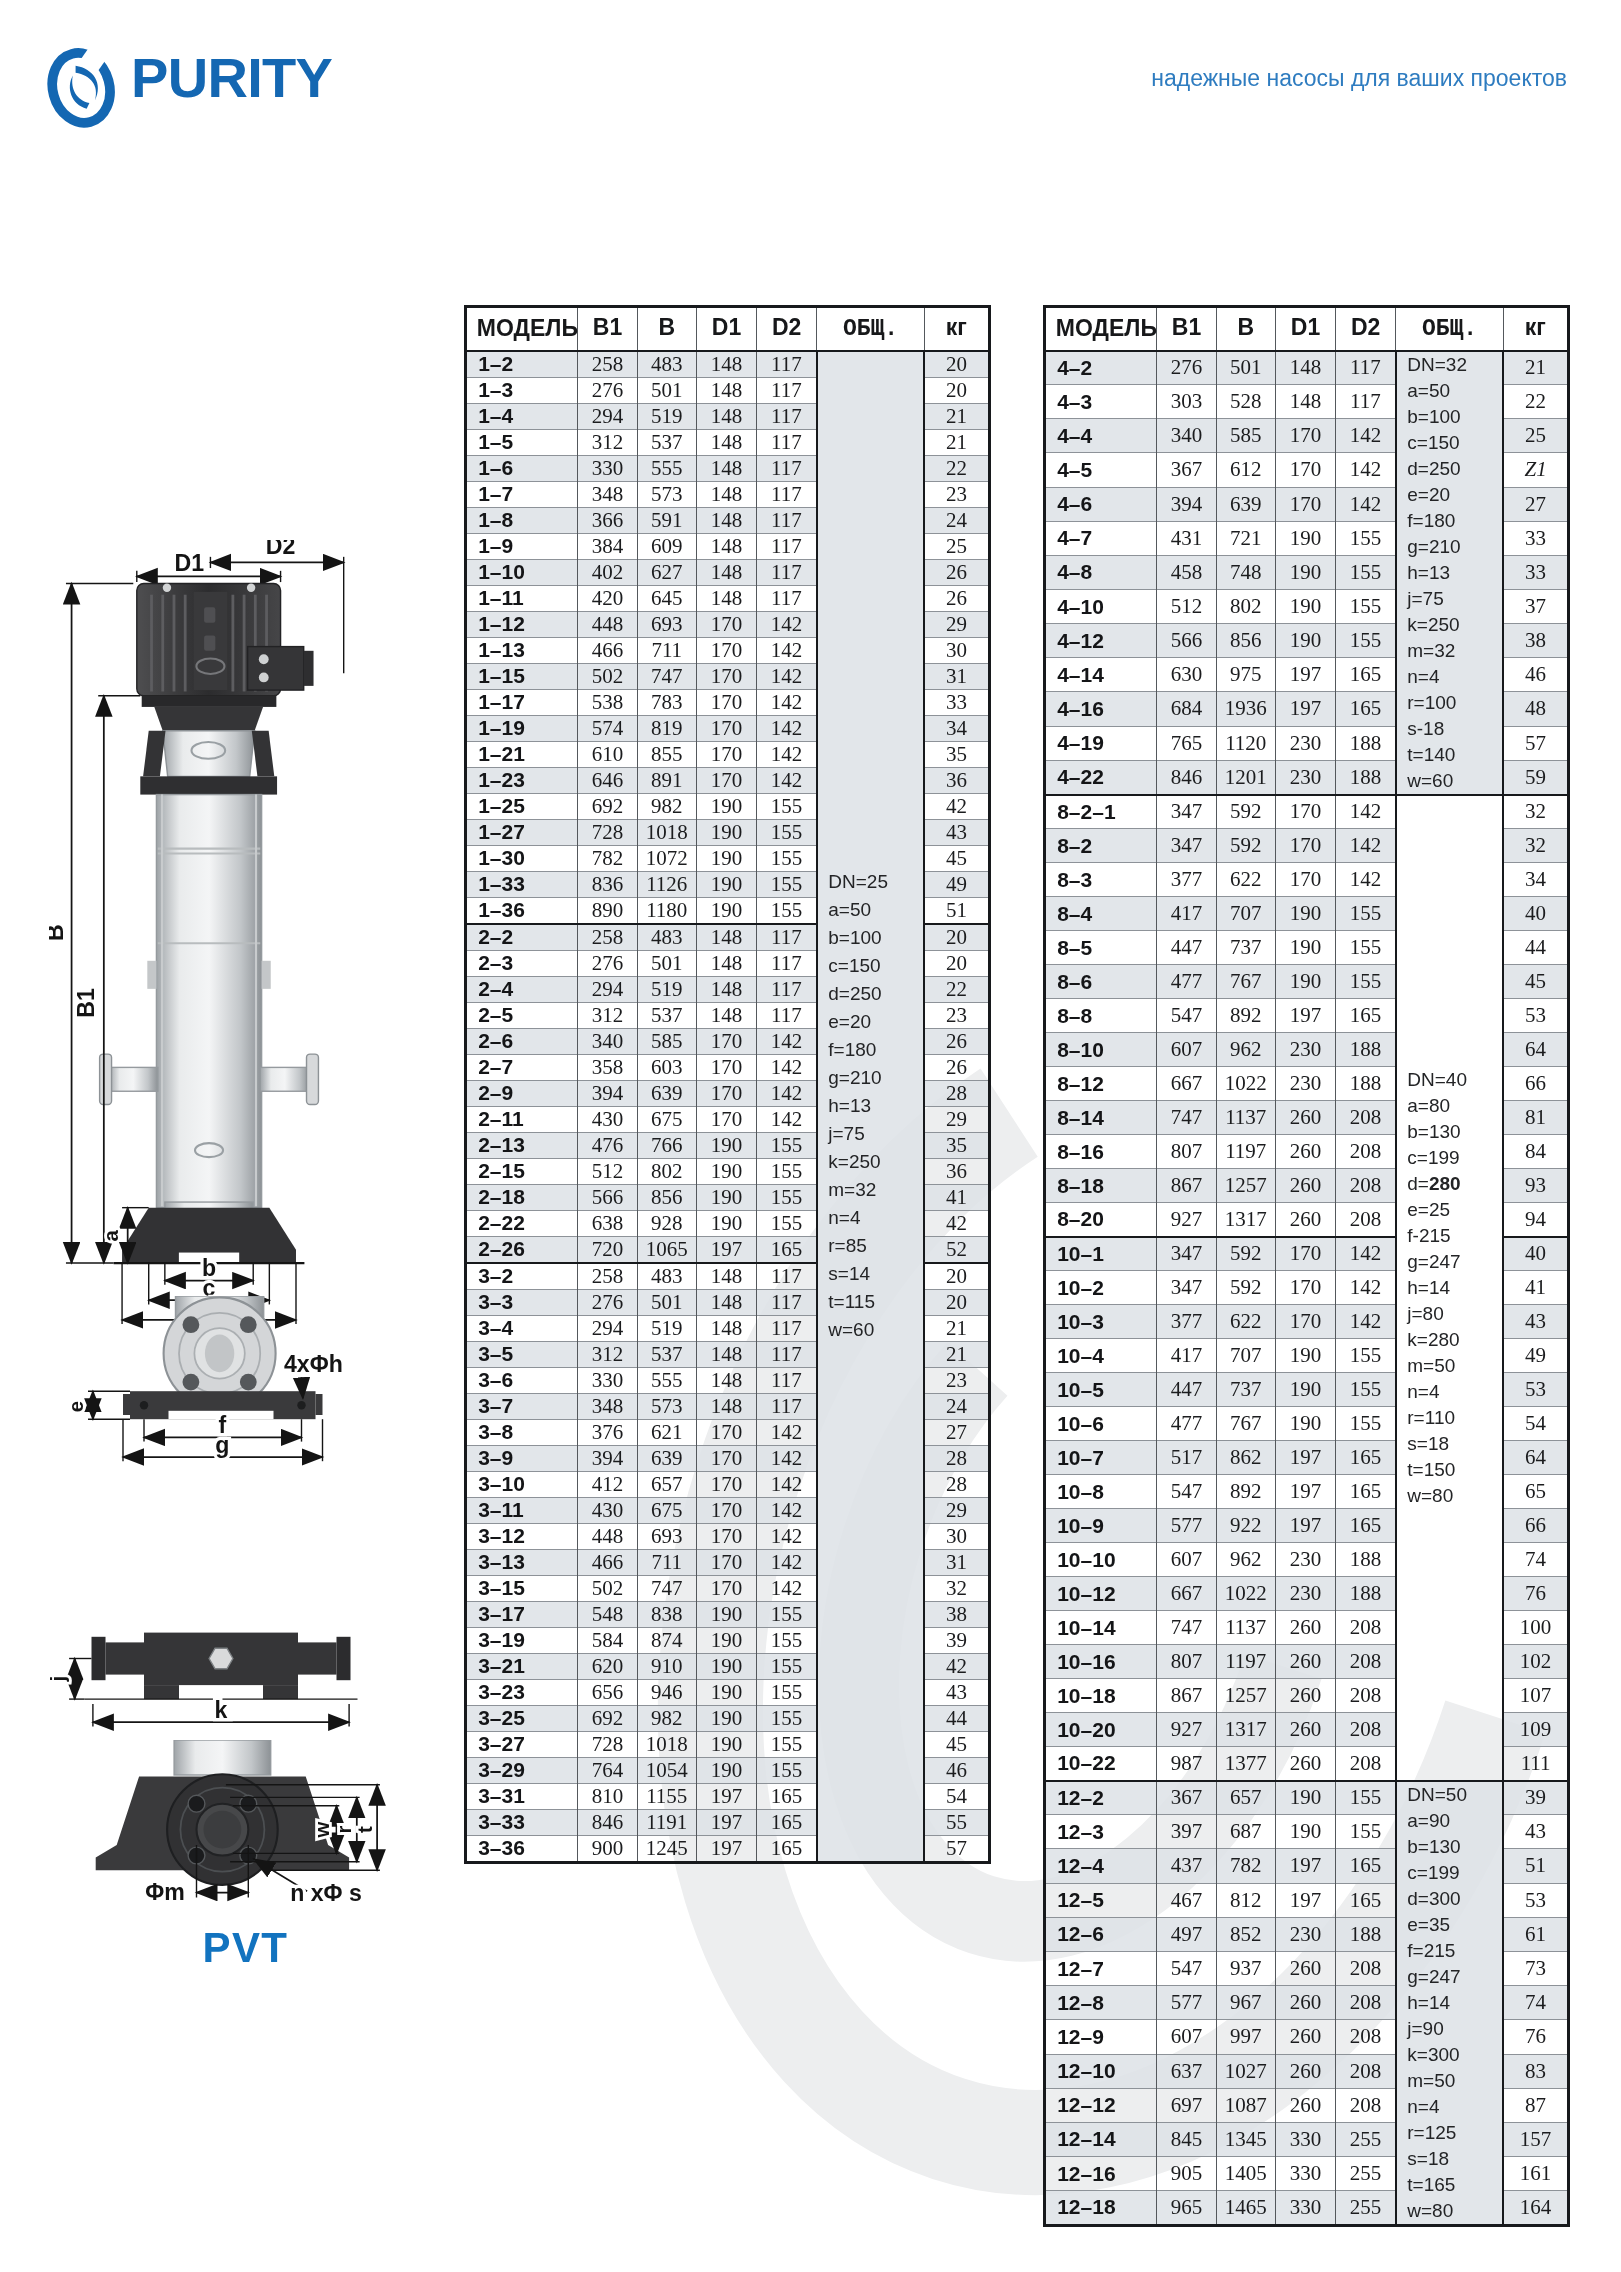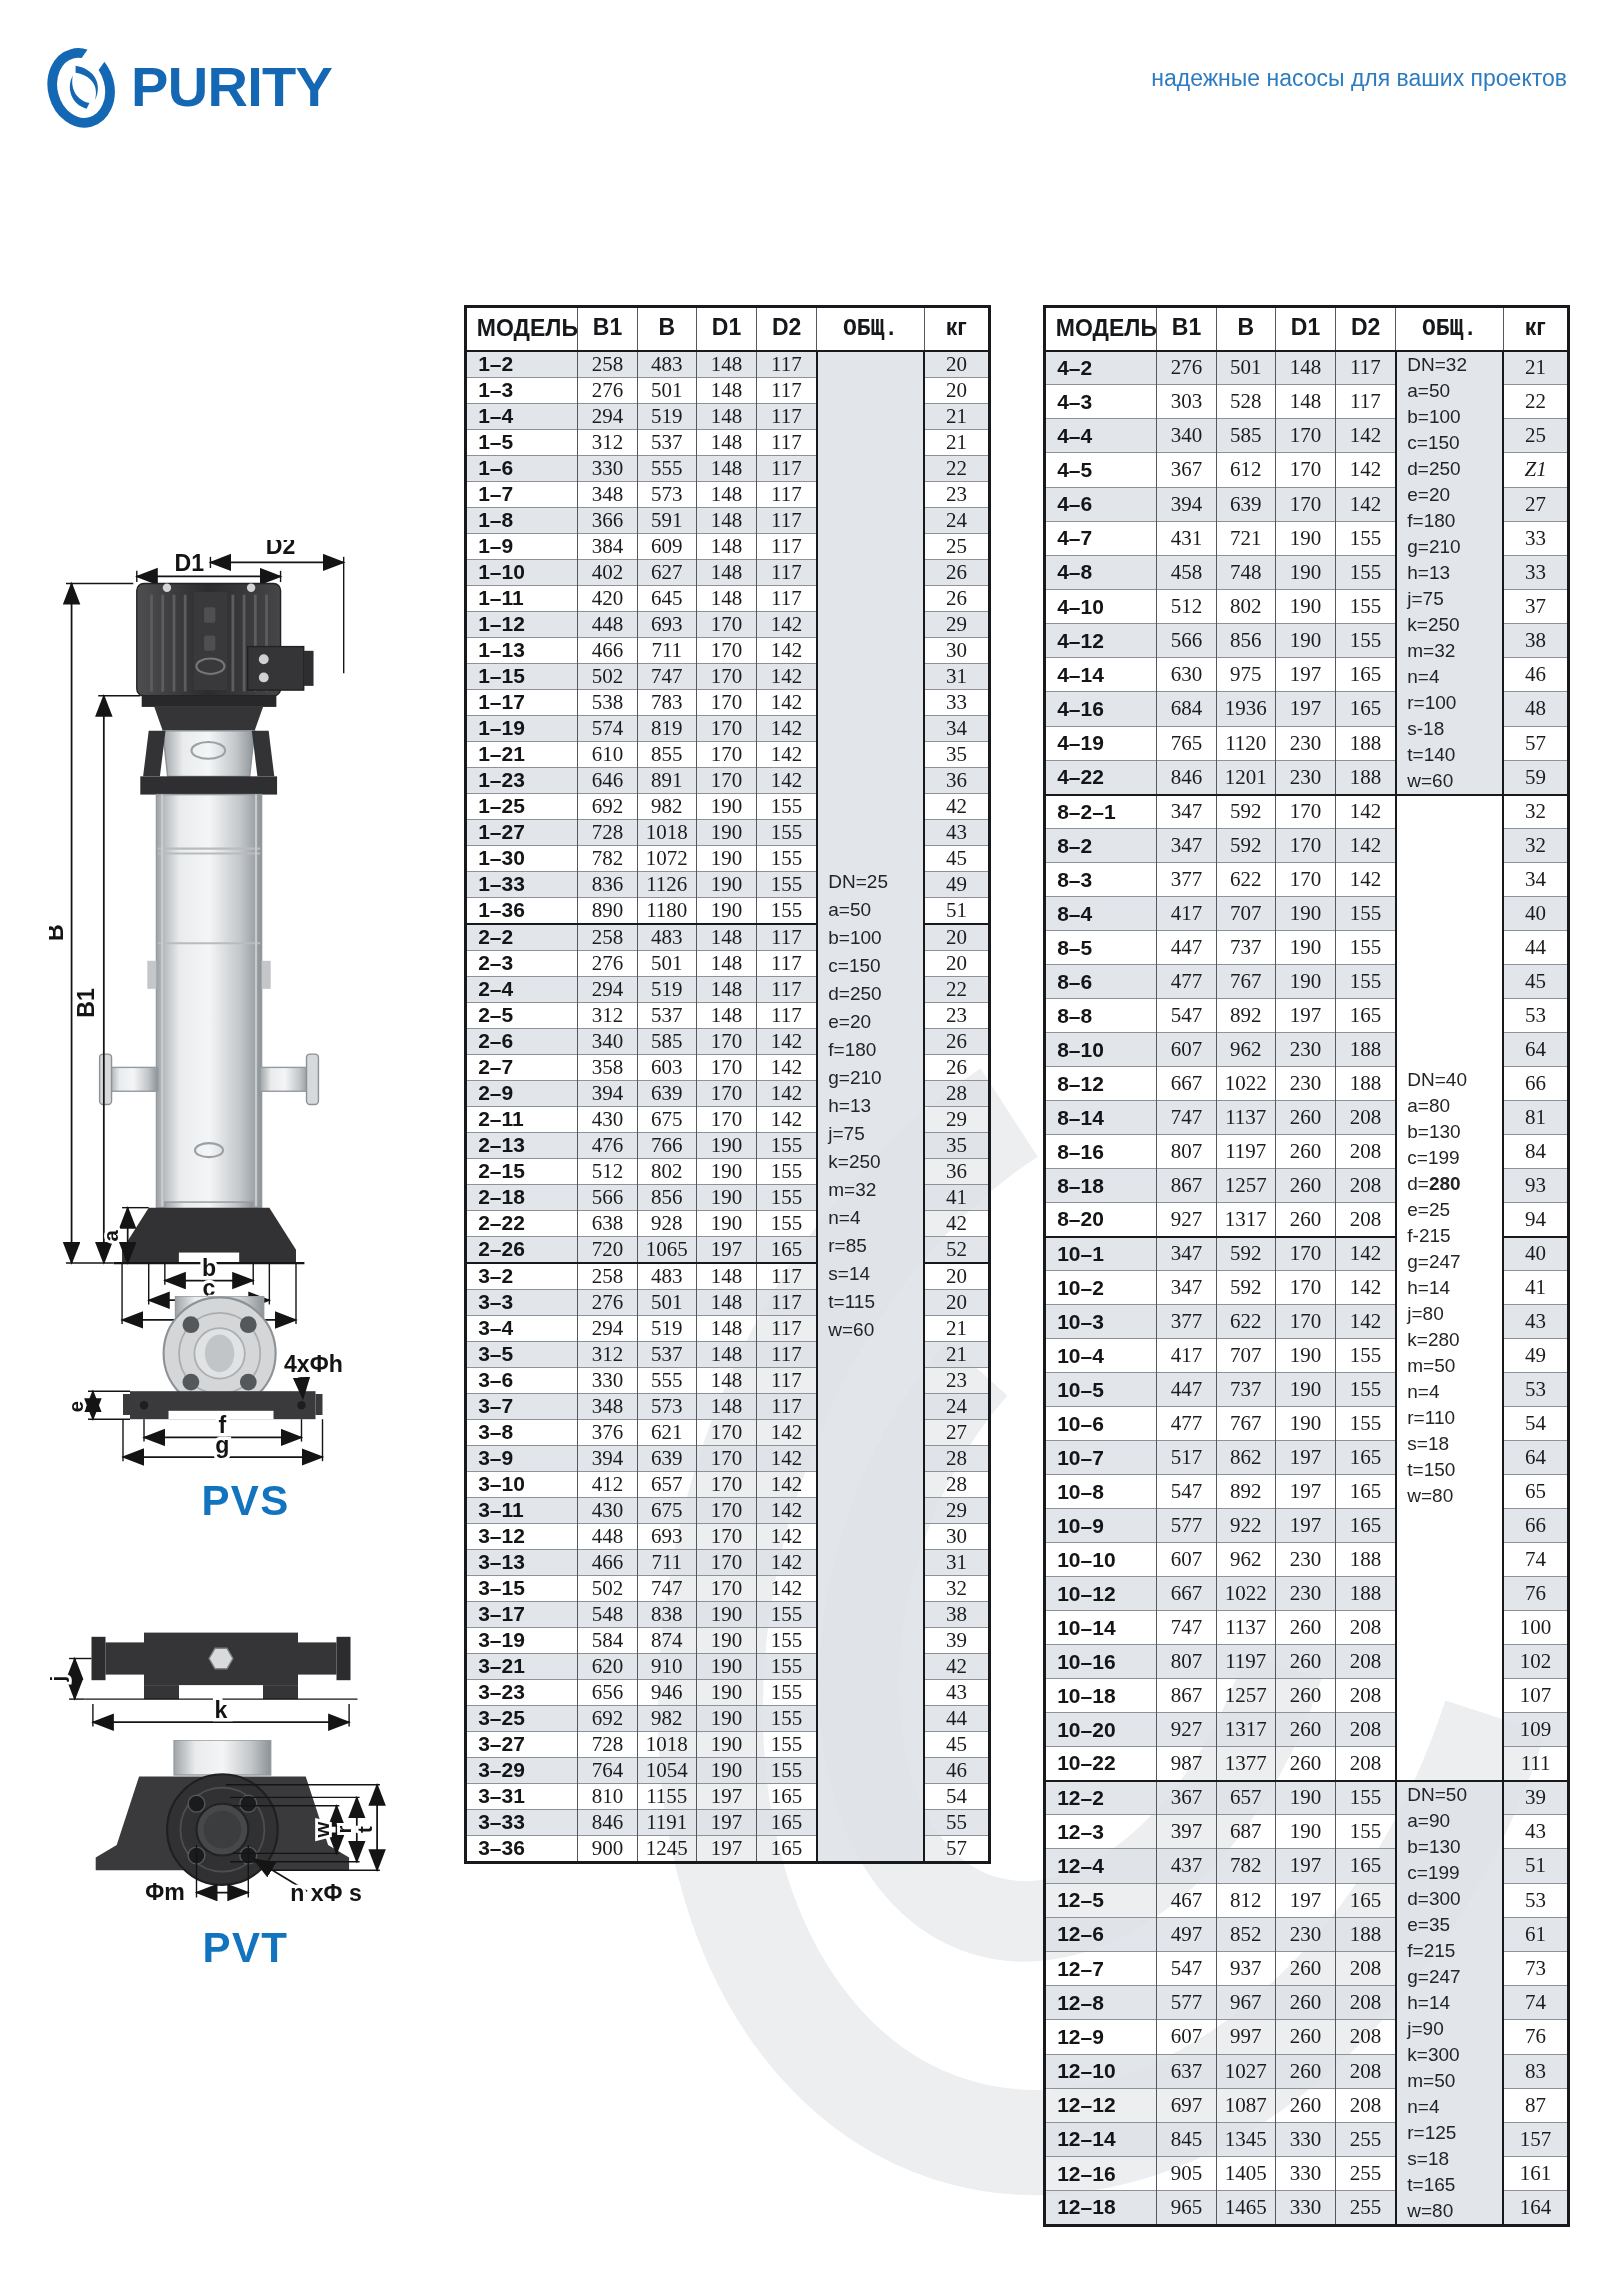--- a/index.html
+++ b/index.html
@@ -1,21 +1,21 @@
 <!DOCTYPE html>
 <html style="font-size:11.2px"><head>
 <meta charset="utf-8">
 <title>Pump dimensions datasheet</title>
 <style>
   html,body{margin:0;padding:0;background:#fff;}
   .page{position:relative;width:1622px;height:2273px;background:#ffffff;overflow:hidden;
         font-family:"Liberation Sans",sans-serif;}
 
   
-  .logo{position:absolute;left:41px;top:45px;display:flex;align-items:center;z-index:3;}
+  .logo{position:absolute;left:41px;top:45px;display:flex;z-index:3;}
   .logo svg{width:83px;height:83px;}
   .logo-text{font-size:56px;font-weight:bold;color:#1467b2;letter-spacing:-0.7px;margin-left:7px;}
   .tagline{position:absolute;right:55px;top:65px;font-size:23px;color:#2e7cc0;z-index:3;}
 
   
   .watermark{position:absolute;left:596px;top:912px;width:1052px;height:1367px;z-index:1;pointer-events:none;}
 
   
   .diag{position:absolute;z-index:2;}
   .pump-label{position:absolute;left:49px;width:393px;text-align:center;font-size:42px;
@@ -212,21 +212,20 @@
       <line class="dim-thin" x1="360" y1="176" x2="360" y2="208"></line>
     <line class="dim-line" x1="135" y1="202" x2="360" y2="202" marker-start="url(#arr)" marker-end="url(#arr)"></line>
     <text class="dim-label" x="247" y="196" text-anchor="middle">f</text>
 
     <line class="dim-thin" x1="105" y1="176" x2="105" y2="236"></line>
       <line class="dim-thin" x1="390" y1="176" x2="390" y2="236"></line>
     <line class="dim-line" x1="105" y1="230" x2="390" y2="230" marker-start="url(#arr)" marker-end="url(#arr)"></line>
     <text class="dim-label" x="247" y="224" text-anchor="middle">g</text>
   </svg>
 
-  <div class="pump-label" style="top:1477px">PVS</div>
 
   <svg class="diag" style="left:49px;top:1606px;width:393px;height:133px" viewBox="0 0 560 190">
     <rect x="135" y="38" width="220" height="75" fill="#353537"></rect>
     <rect x="80" y="52" width="55" height="46" fill="#353537"></rect>
     <rect x="355" y="52" width="55" height="46" fill="#353537"></rect>
     <rect x="60" y="44" width="20" height="62" fill="#2c2c2e"></rect>
     <rect x="410" y="44" width="20" height="62" fill="#2c2c2e"></rect>
     <rect x="135" y="113" width="50" height="20" fill="#353537"></rect>
     <rect x="305" y="113" width="50" height="20" fill="#353537"></rect>
     <polygon points="228,75 236.5,60.3 253.5,60.3 262,75 253.5,89.7 236.5,89.7" fill="#d9dadb" stroke="#7d8184" stroke-width="2"></polygon>

